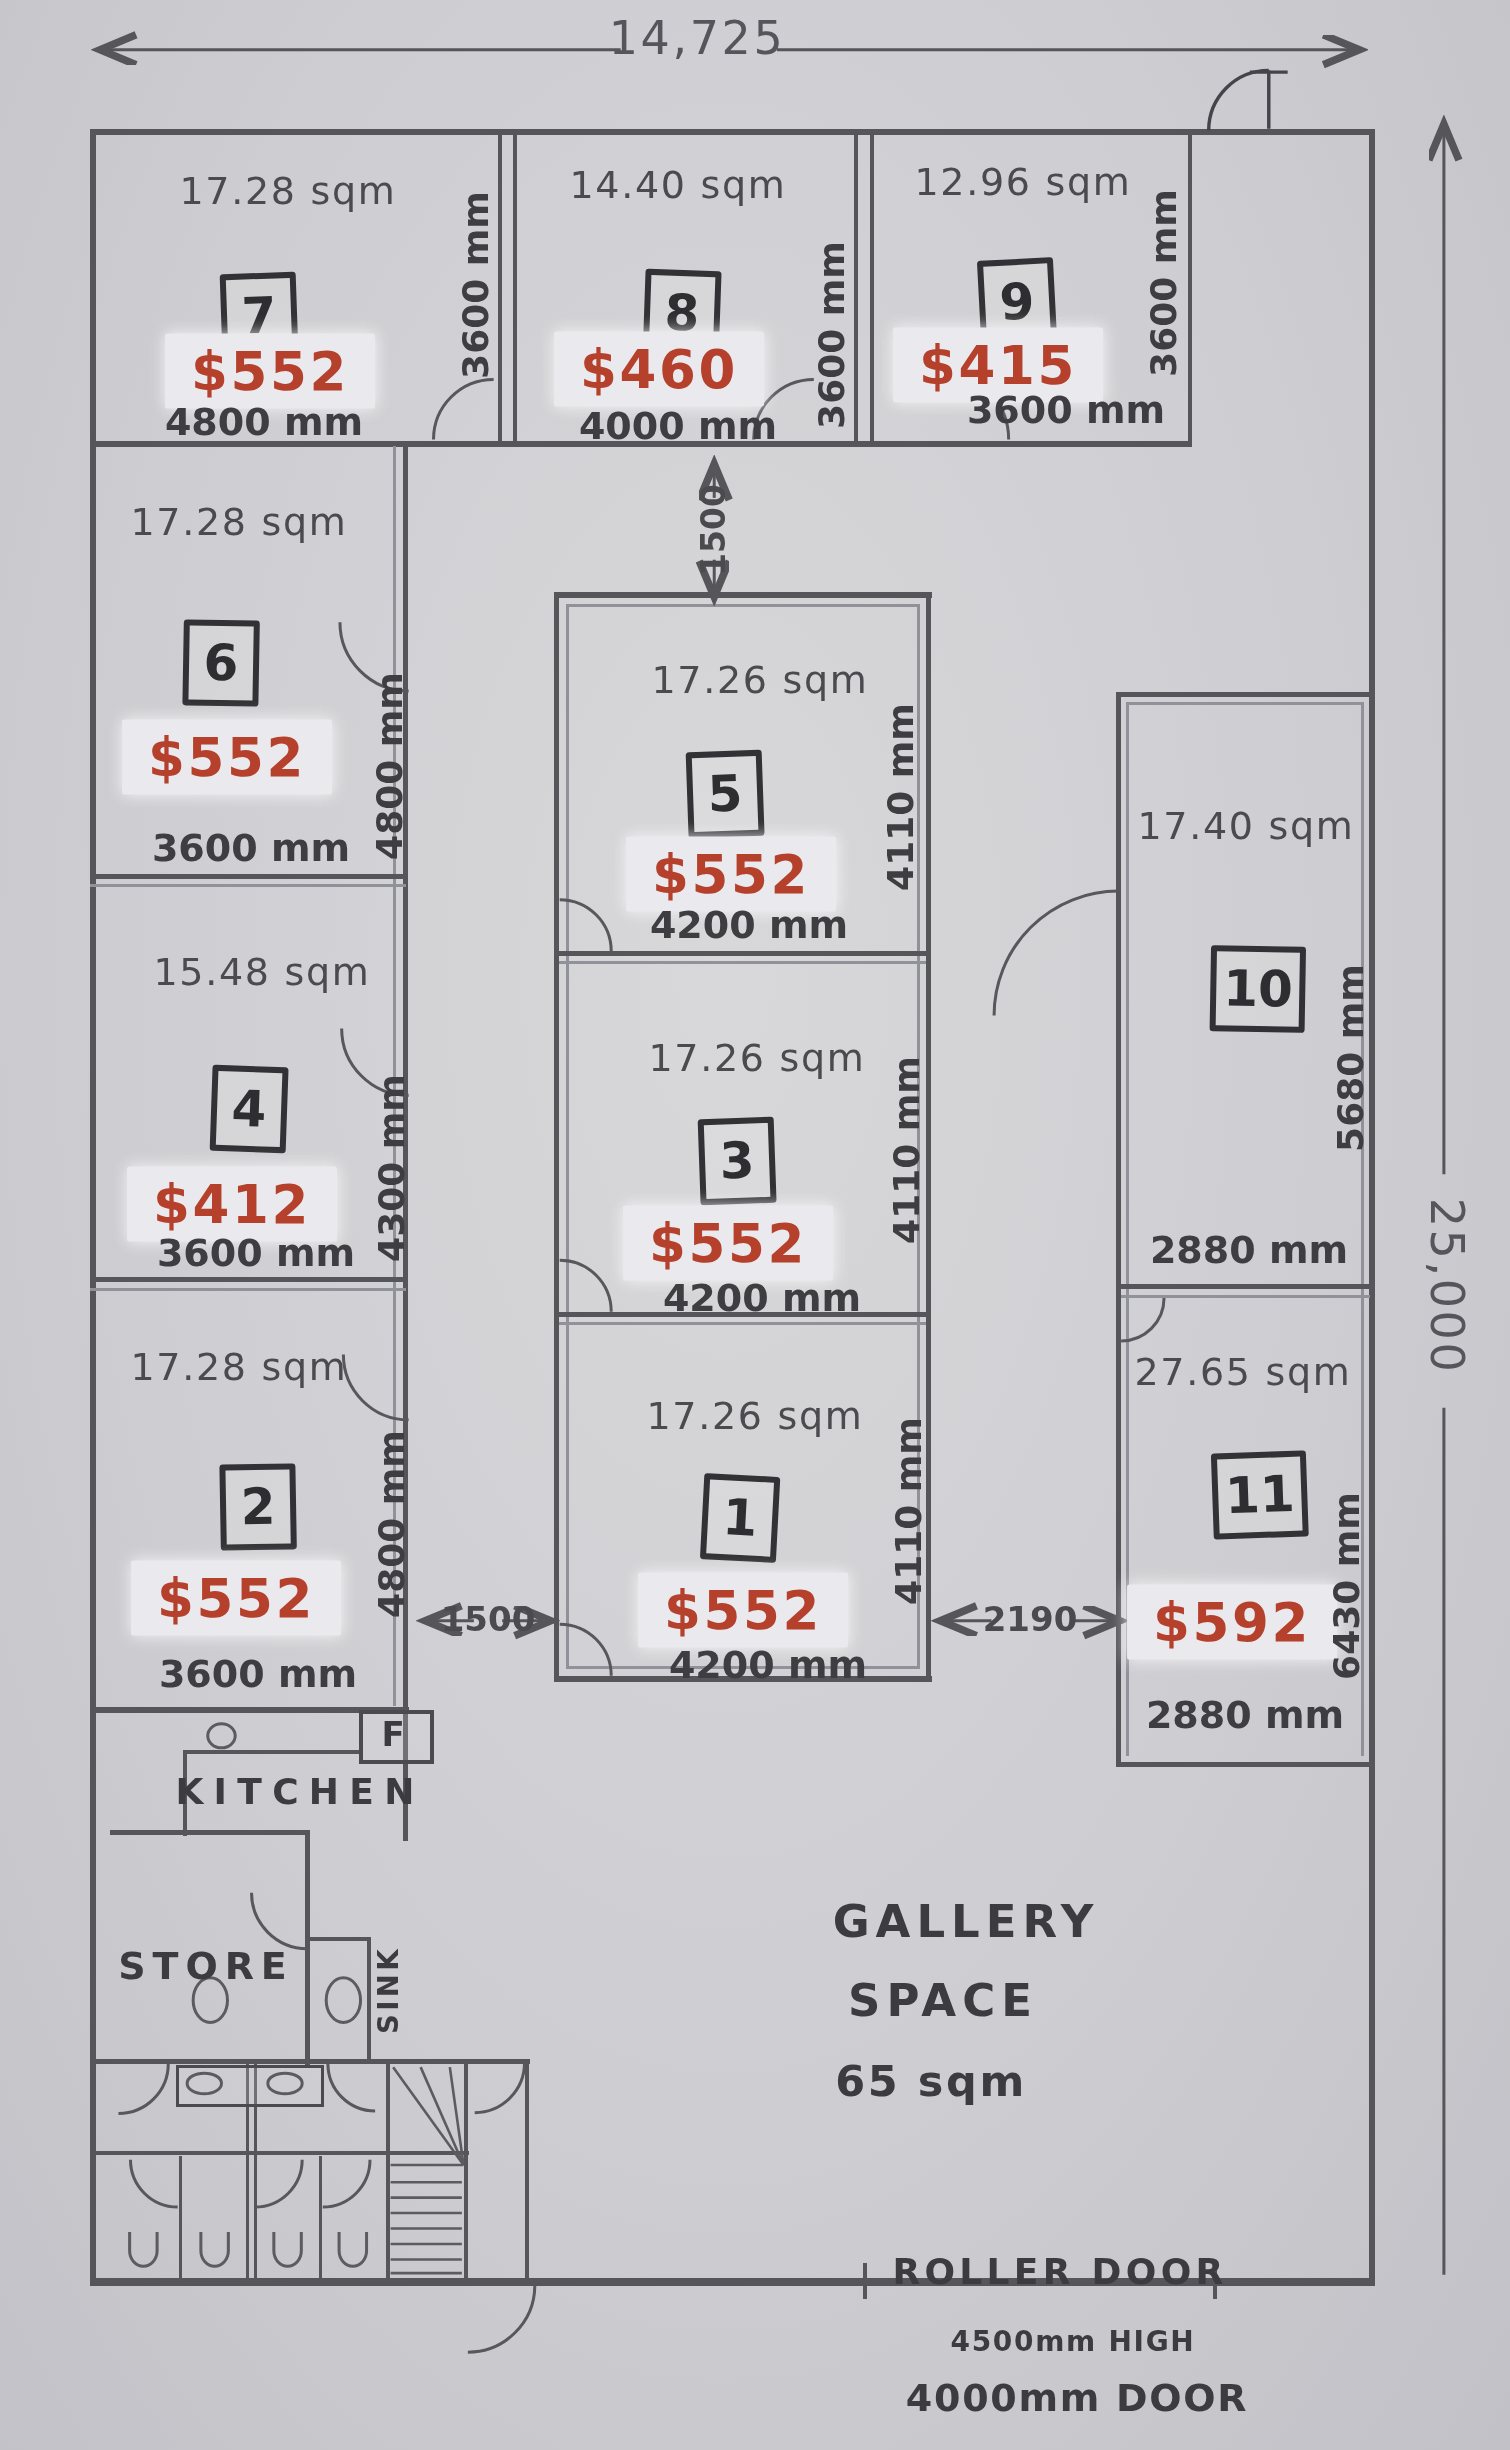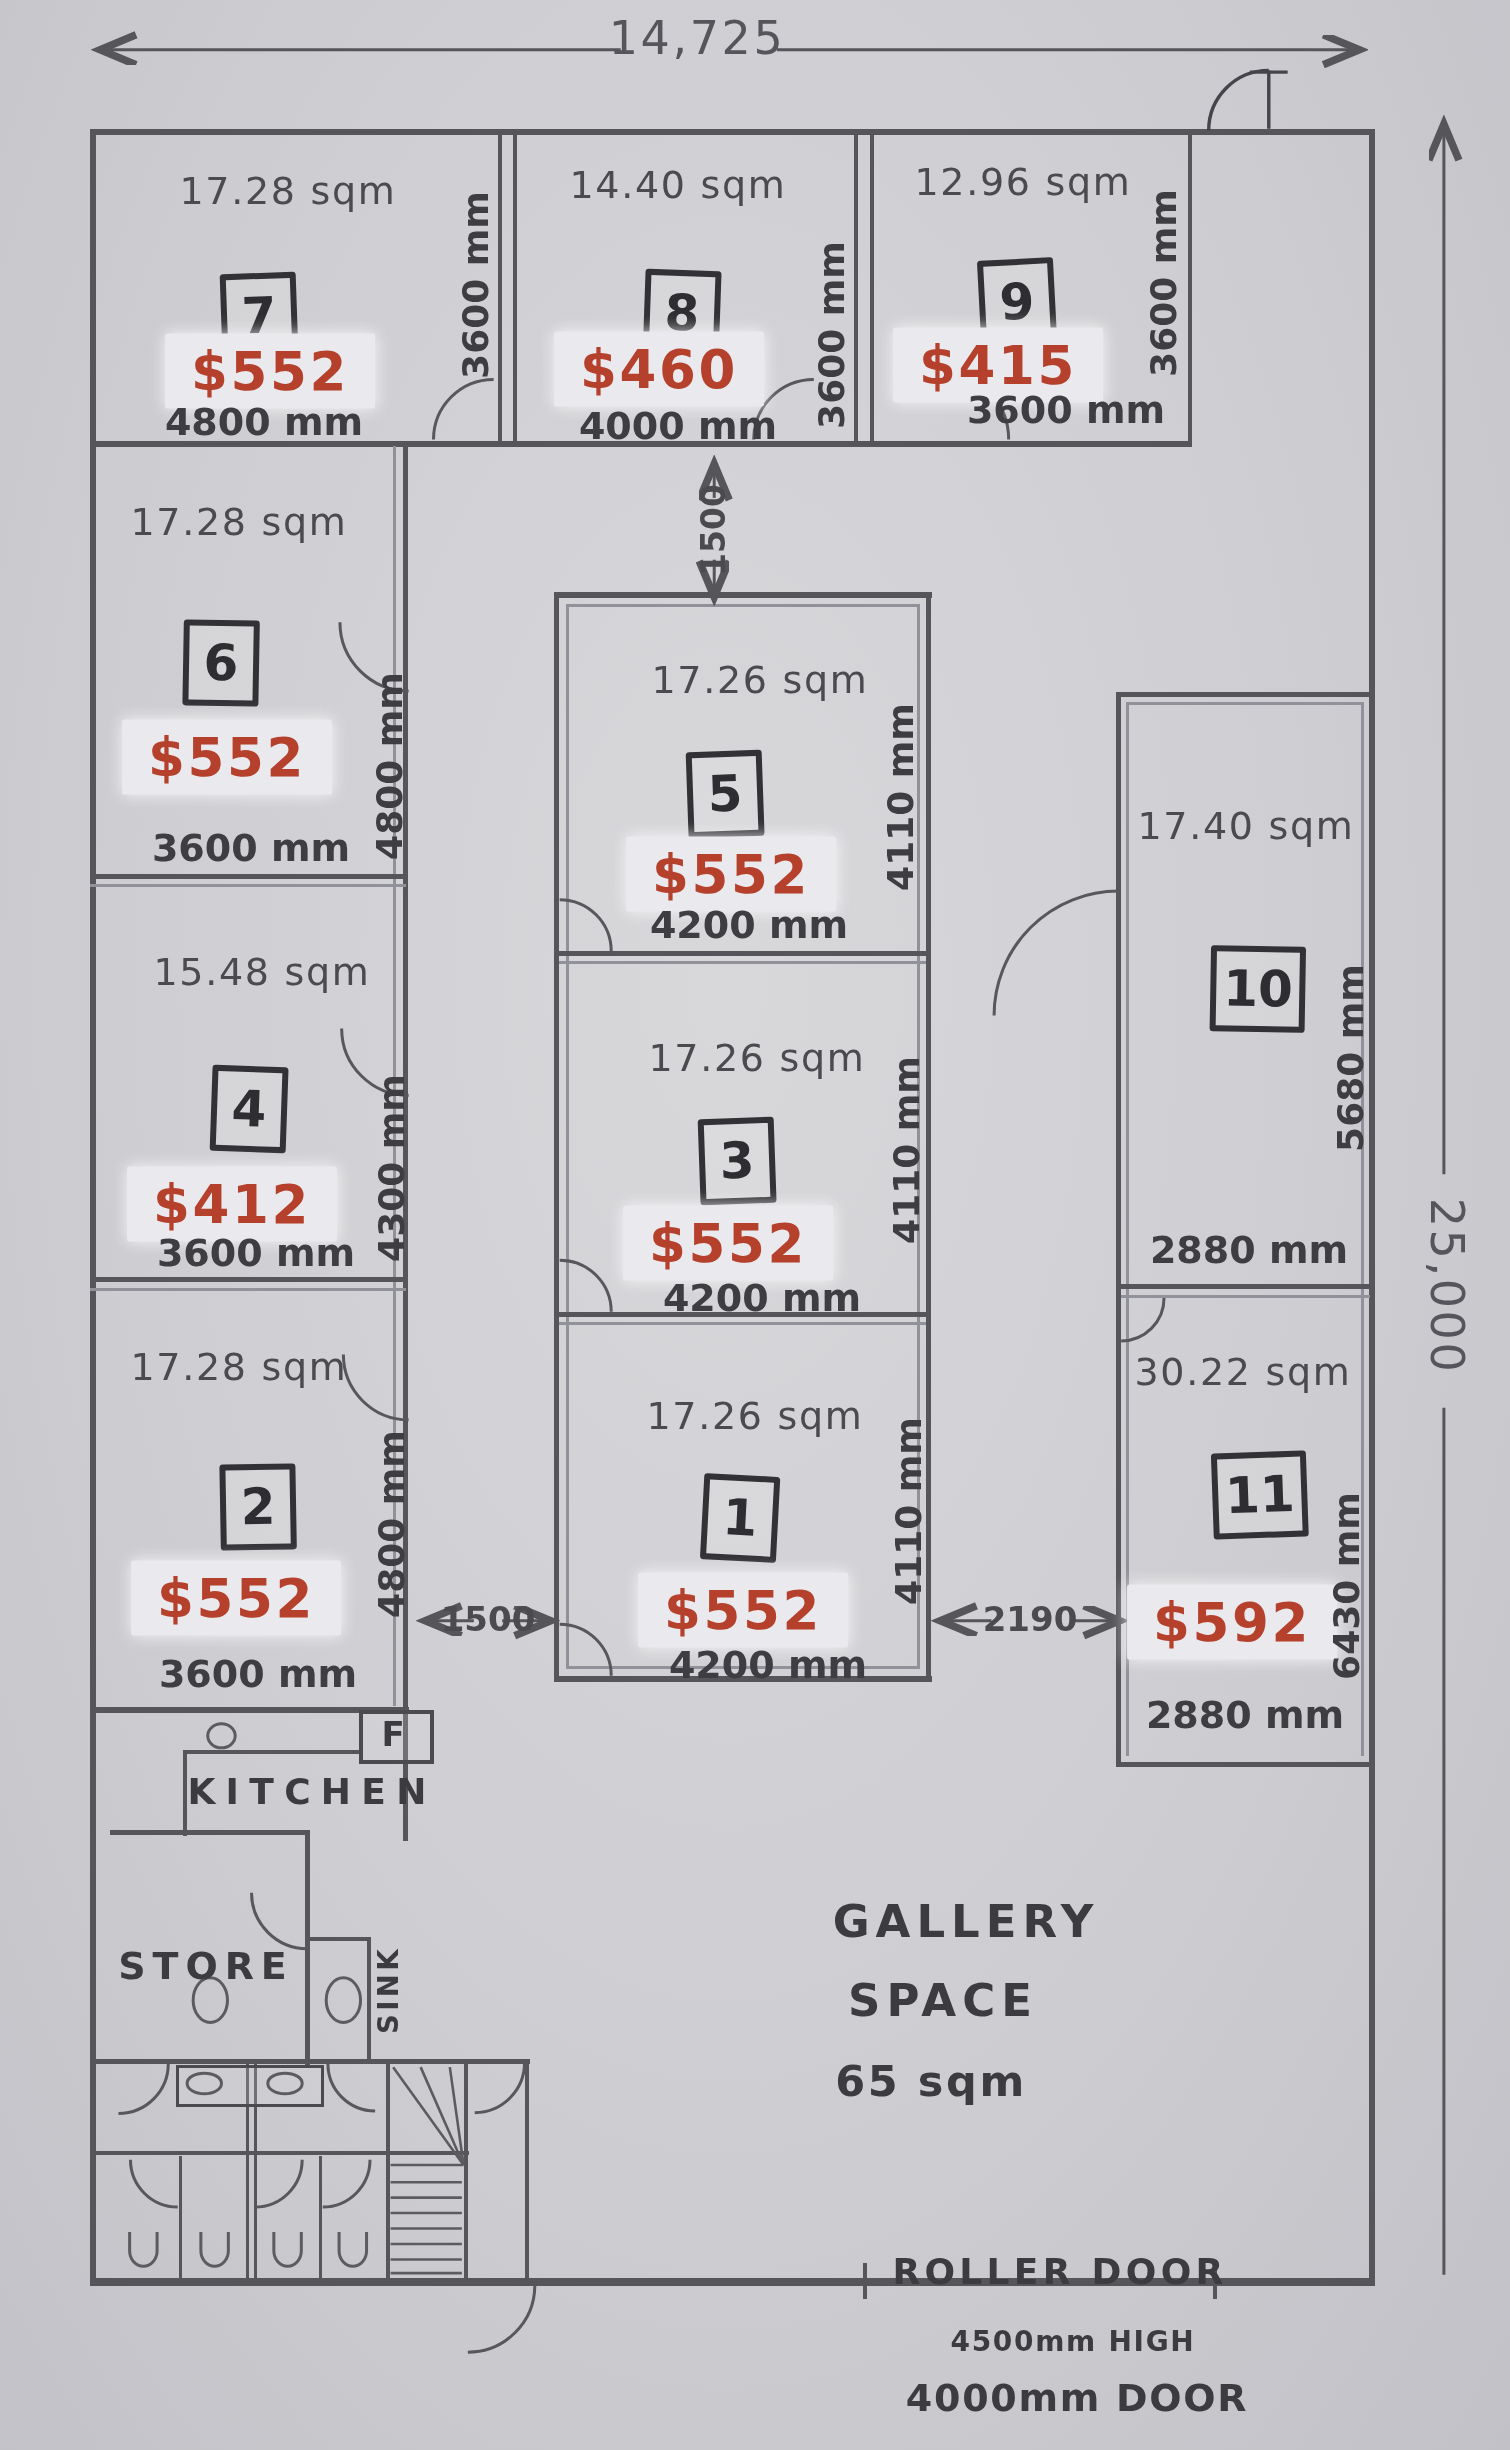--- a/index.html
+++ b/index.html
@@ -258,30 +258,30 @@
   <div class="t wdim" style="left:768px;top:1665px">4200 mm</div>
   <div class="t vdim" style="left:908px;top:1511px">4110 mm</div>
 
   <div class="t area" style="left:1246px;top:826px">17.40 sqm</div>
   <div class="numbox" style="left:1258px;top:989px;transform:translate(-50%,-50%) rotate(1deg)">
       <span>10</span>
     </div>
   <div class="t wdim" style="left:1249px;top:1250px">2880 mm</div>
   <div class="t vdim" style="left:1350px;top:1058px">5680 mm</div>
 
-  <div class="t area" style="left:1243px;top:1372px">30.22 sqm</div>
+  <div class="t area" style="left:1243px;top:1372px">27.65 sqm</div>
   <div class="numbox" style="left:1260px;top:1495px;transform:translate(-50%,-50%) rotate(-2deg)">
       <span>11</span>
     </div>
   <div class="sticker" style="left:1232px;top:1622px"><span class="price">$592</span></div>
   <div class="t wdim" style="left:1245px;top:1715px">2880 mm</div>
   <div class="t vdim" style="left:1346px;top:1586px">6430 mm</div>
 
   <div class="t label" style="left:393px;top:1734px;font-size:34px">F</div>
-  <div class="t label" style="left:312px;top:1791px;font-size:36px;letter-spacing:10.3px">KITCHEN</div>
+  <div class="t label" style="left:300px;top:1791px;font-size:36px;letter-spacing:10.3px">KITCHEN</div>
   <div class="t label" style="left:206px;top:1966px;font-size:38px;letter-spacing:6.9px">STORE</div>
   <div class="t label" style="left:388px;top:1990px;font-size:27.5px;letter-spacing:3.4px;transform:translate(-50%,-50%) rotate(-90deg)">SINK</div>
 
   <div class="t label" style="left:966px;top:1921px;font-size:45px;letter-spacing:6px">GALLERY</div>
   <div class="t label" style="left:943px;top:2000px;font-size:45px;letter-spacing:6px">SPACE</div>
   <div class="t label" style="left:931px;top:2081px;font-size:43px;letter-spacing:2.6px">65 sqm</div>
 
   <div class="t label" style="left:1060px;top:2271px;font-size:36px;letter-spacing:4.3px">ROLLER DOOR</div>
   <div class="t label" style="left:1073px;top:2341px;font-size:28px;letter-spacing:1.7px">4500mm HIGH</div>
   <div class="t label" style="left:1077px;top:2398px;font-size:38px;letter-spacing:1.7px">4000mm DOOR</div>

